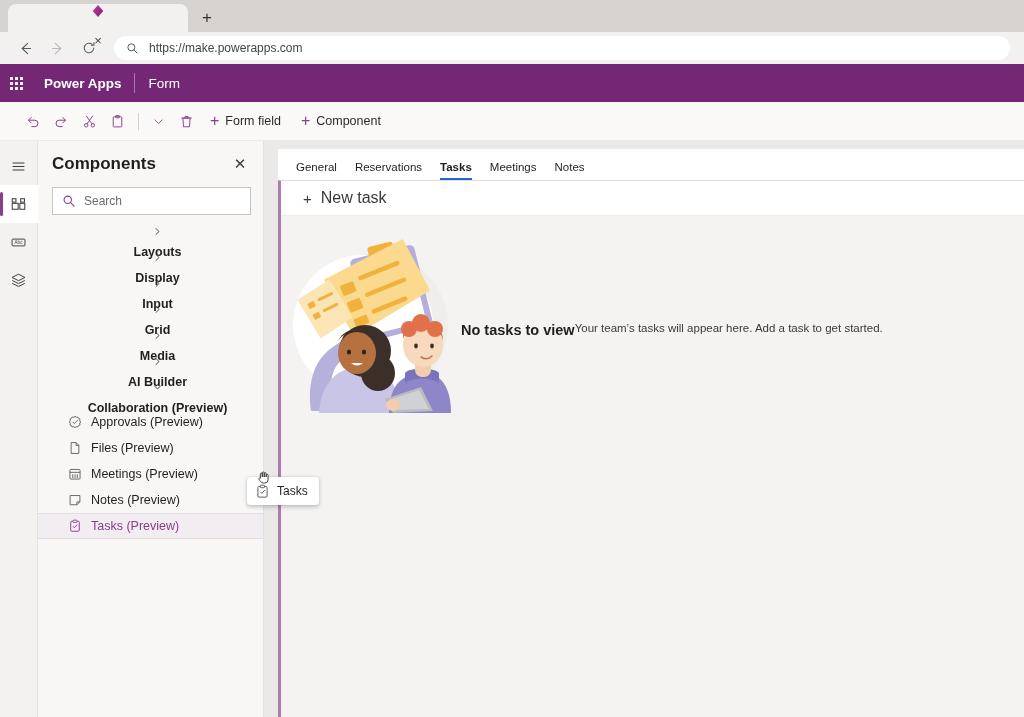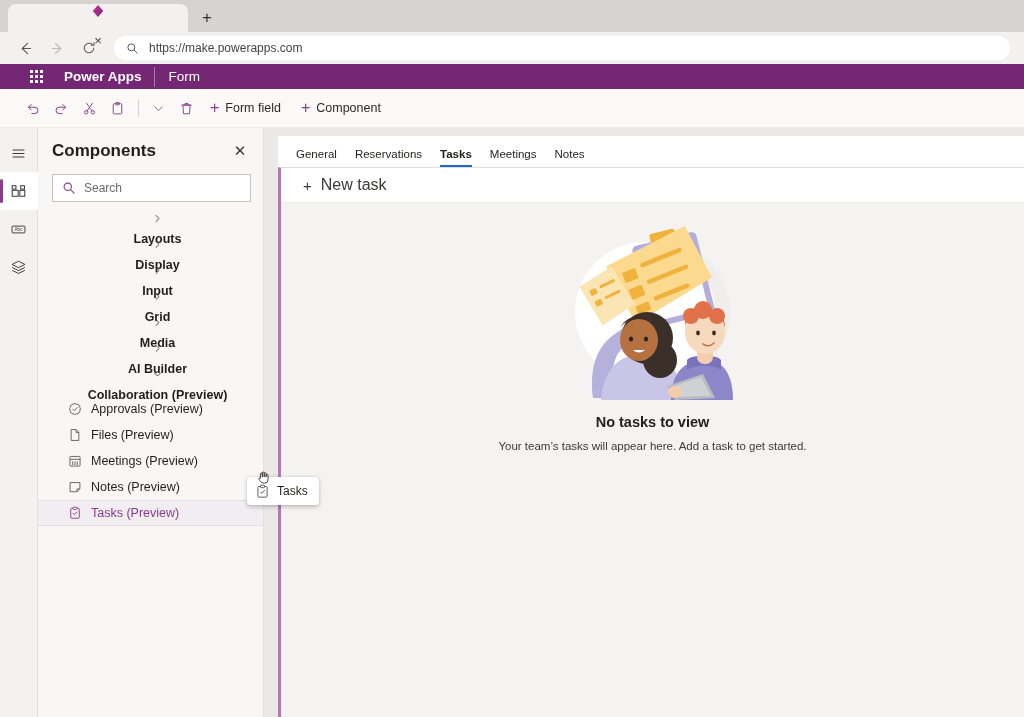--- a/index.html
+++ b/index.html
@@ -46,22 +46,22 @@
   .nav-btn.disabled { color: #b9b9b9; }
   .omnibox {
     flex: 1; height: 24px; background: #ffffff; border-radius: 12px;
     margin-left: 8px; margin-right: 4px; display: flex; align-items: center;
     padding: 0 12px; gap: 10px;
   }
   .omnibox-url { font-size: 12px; color: #444; }
 
   
   .pa-header {
-    height: 25px; background: #742774; display: flex; align-items: center;
-    padding-left: 20px; gap: 0;
+    height: 38px; background: #742774; display: flex; align-items: center;
+    padding-left: 0; gap: 0;
   }
   .waffle {
     width: 32px; height: 32px; display: flex; align-items: center;
     justify-content: center;
   }
   .waffle-grid {
     display: grid; grid-template-columns: repeat(3, 3px);
     grid-template-rows: repeat(3, 3px); gap: 2px;
   }
   .waffle-grid i { background: #ffffff; border-radius: 0.5px; display:block; }
@@ -169,21 +169,21 @@
   .new-task-row {
     height: 35px; display: flex; align-items: center; gap: 9px;
     padding-left: 22px; background: #ffffff;
     border-bottom: 1px solid #edebe9;
   }
   .new-task-label { font-size: 16px; color: #3b3a39; }
   .nt-plus { font-size: 15px; color: #3b3a39; font-weight: 300; line-height:1; }
 
   .empty-state {
     position: absolute; left: 0; right: 0; top: 52px;
-    display: flex; flex-direction: column; align-items: center;
+    display: flex; flex-direction: row; align-items: center;
   }
   .illus { width: 180px; height: 180px; display:block; }
   .empty-title {
     font-size: 14.5px; font-weight: bold; color: #201f1e; margin-top: 14px;
   }
   .empty-sub { font-size: 11.5px; color: #3b3a39; margin-top: 10px; }
 
   
   .drag-ghost {
     position: absolute; left: 247px; top: 477px; z-index: 40;

